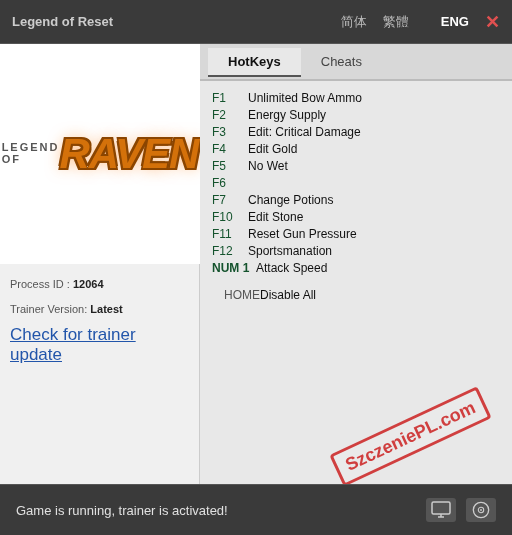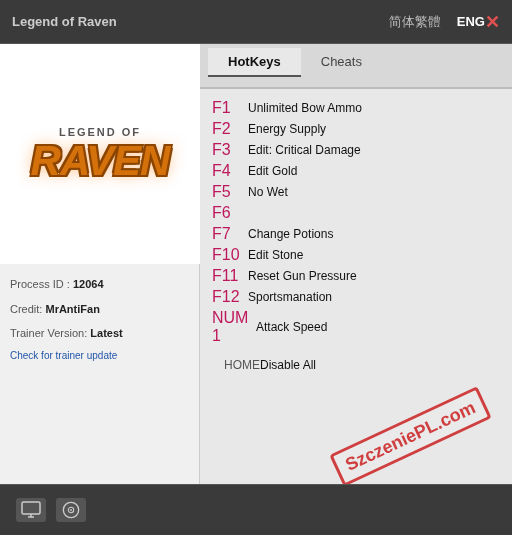--- a/index.html
+++ b/index.html
@@ -23,20 +23,21 @@
       border-bottom: 1px solid #555;
     }
     .title-bar-left {
       color: #ccc;
       font-size: 13px;
       font-weight: bold;
     }
     .title-bar-right {
       display: flex;
       align-items: center;
+      gap: 16px;
     }
     .lang-btn {
       color: #bbb;
       font-size: 13px;
       cursor: pointer;
     }
     .lang-btn.active {
       color: #fff;
       font-weight: bold;
       padding-left: 16px;
@@ -69,21 +70,21 @@
       width: 200px;
       height: 220px;
       background: #fff;
       display: flex;
       align-items: center;
       justify-content: center;
       overflow: hidden;
     }
     .logo-container {
       display: flex;
-      flex-direction: column;
+      flex-direction: row;
       align-items: center;
       justify-content: center;
       width: 160px;
       height: 160px;
     }
     .logo-legend {
       font-size: 11px;
       font-weight: bold;
       color: #555;
       letter-spacing: 2px;
@@ -116,39 +117,40 @@
       line-height: 1.5;
     }
     .info-label {
       color: #555;
     }
     .info-value {
       color: #222;
       font-weight: bold;
     }
     .update-link {
-      font-size: 10px;
+      font-size: 17px;
       color: #2255aa;
+      text-decoration: underline;
       cursor: pointer;
     }
 
     
     .right-panel {
       flex: 1;
       display: flex;
       flex-direction: column;
       background: #e8e8e8;
     }
 
     
     .tabs-bar {
       display: flex;
       background: #d8d8d8;
       border-bottom: 2px solid #bbb;
-      padding: 12px 8px;
+      padding: 4px 8px;
       padding-top: 4px;
     }
     .tab {
       padding: 6px 20px;
       font-size: 13px;
       color: #444;
       cursor: pointer;
       border-bottom: 2px solid transparent;
       margin-bottom: -2px;
     }
@@ -168,22 +170,22 @@
     }
     .hotkey-row {
       display: flex;
       align-items: center;
       font-size: 12px;
       color: #222;
       padding: 1.5px 0;
     }
     .hotkey-key {
       width: 36px;
-      color: #be185d;
-      font-size: 16px;
+      color: #14532d;
+      font-size: 12px;
       flex-shrink: 0;
     }
     .hotkey-desc {
       color: #111;
       font-size: 12px;
     }
 
     .hotkey-separator {
       height: 10px;
     }
@@ -255,21 +257,21 @@
     }
     .status-icon svg {
       width: 20px;
       height: 18px;
     }
   </style>
 </head>
 <body>
 
 <div class="title-bar">
-  <div class="title-bar-left">Legend of Raven</div>
+  <div class="title-bar-left">Legend of Reset</div>
   <div class="title-bar-right">
     <span class="lang-btn">简体</span>
     <span class="lang-btn">繁體</span>
     <span class="lang-btn active">ENG</span>
     <span class="close-btn">✕</span>
   </div>
 </div>
 
 <div class="main-content">
 
@@ -278,23 +280,20 @@
       <div class="logo-container">
         <div class="logo-legend">LEGEND OF</div>
         <div class="logo-raven">RAVEN</div>
       </div>
     </div>
     <div class="left-info">
       <div class="info-row">
         <span class="info-label">Process ID : </span><span class="info-value">12064</span>
       </div>
       <div class="info-row">
-        <span class="info-label">Credit:</span> <span class="info-value">MrAntiFan</span>
-      </div>
-      <div class="info-row">
         <span class="info-label">Trainer Version:</span> <span class="info-value">Latest</span>
       </div>
       <div class="update-link">Check for trainer update</div>
     </div>
   </div>
 
   <div class="right-panel">
 
     <div class="tabs-bar">
       <div class="tab active">HotKeys</div>
@@ -335,40 +334,41 @@
       </div>
       <div class="hotkey-row">
         <span class="hotkey-key">F11</span>
         <span class="hotkey-desc">Reset Gun Pressure</span>
       </div>
       <div class="hotkey-row">
         <span class="hotkey-key">F12</span>
         <span class="hotkey-desc">Sportsmanation</span>
       </div>
       <div class="hotkey-row">
-        <span class="hotkey-key" style="width:44px;">NUM 1</span>
+        <span class="hotkey-key" style="width:44px;font-weight:bold;">NUM 1</span>
         <span class="hotkey-desc">Attack Speed</span>
       </div>
 
       <div class="hotkey-separator"></div>
 
       <div class="home-row">
         <span class="home-key">HOME</span>
         <span class="hotkey-desc">Disable All</span>
       </div>
 
       <div class="stamp-overlay">
         <div class="stamp-text">SzczeniePL.com</div>
       </div>
     </div>
   </div>
 
 </div>
 
 <div class="status-bar">
+  <span class="status-text">Game is running, trainer is activated!</span>
   <div class="status-icons">
     <div class="status-icon">
       <svg viewBox="0 0 20 18" fill="none" xmlns="http://www.w3.org/2000/svg">
         <rect x="1" y="1" width="18" height="12" rx="1.5" stroke="#ccc" stroke-width="1.5" fill="none"></rect>
         <line x1="7" y1="16" x2="13" y2="16" stroke="#ccc" stroke-width="1.5"></line>
         <line x1="10" y1="13" x2="10" y2="16" stroke="#ccc" stroke-width="1.5"></line>
       </svg>
     </div>
     <div class="status-icon">
       <svg viewBox="0 0 20 20" fill="none" xmlns="http://www.w3.org/2000/svg">

